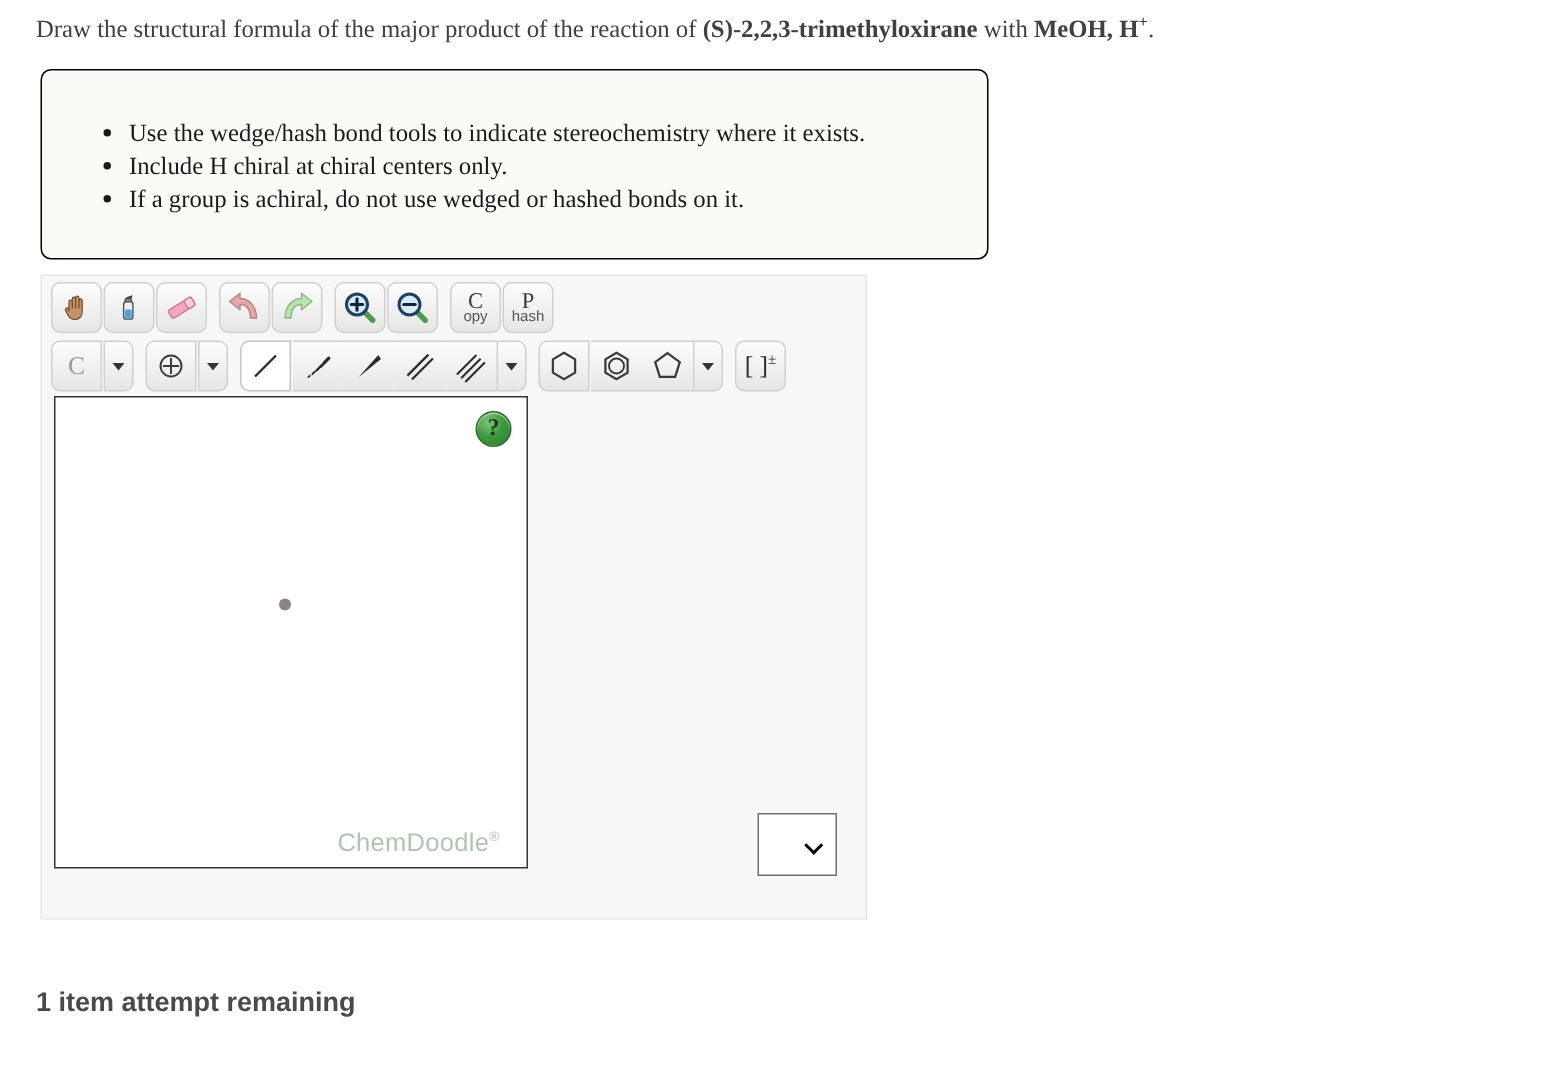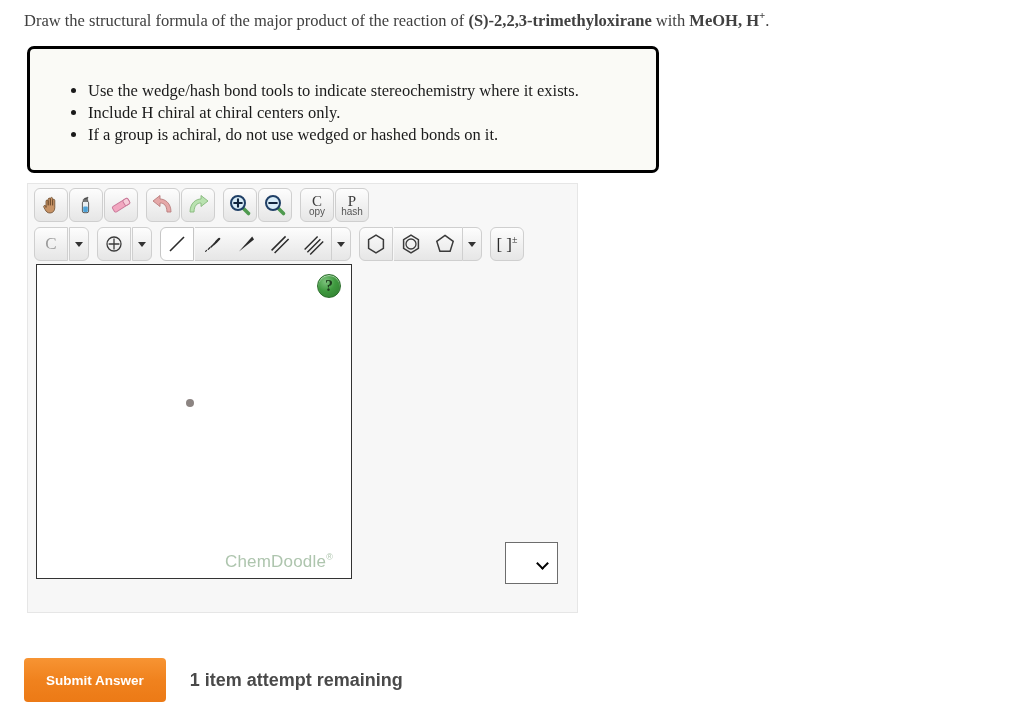--- a/index.html
+++ b/index.html
@@ -31,21 +31,21 @@
   .sup { font-size: 11px; vertical-align: super; }
 
   
   .instr-card {
     position: absolute;
     left: 27px;
     top: 46px;
     width: 632px;
     height: 127px;
     background: #fafaf6;
-    border: 3px solid #000000;
+    border: 1px solid #000000;
     border-radius: 7px;
     box-sizing: border-box;
   }
   .instr-list {
     margin: 0;
     padding: 31px 0 0 58px;
     list-style: disc;
   }
   .instr-list li {
     font-family: "Liberation Serif", serif;
@@ -503,15 +503,14 @@
   </div>
 
   <div class="answer-select">
     <span></span>
     <span class="chev"></span>
   </div>
 
 </div>
 
 <div class="footer">
-  <button class="btn btn-submit">Submit Answer</button>
   <span class="attempts">1 item attempt remaining</span>
 </div>
 
 </body></html>

